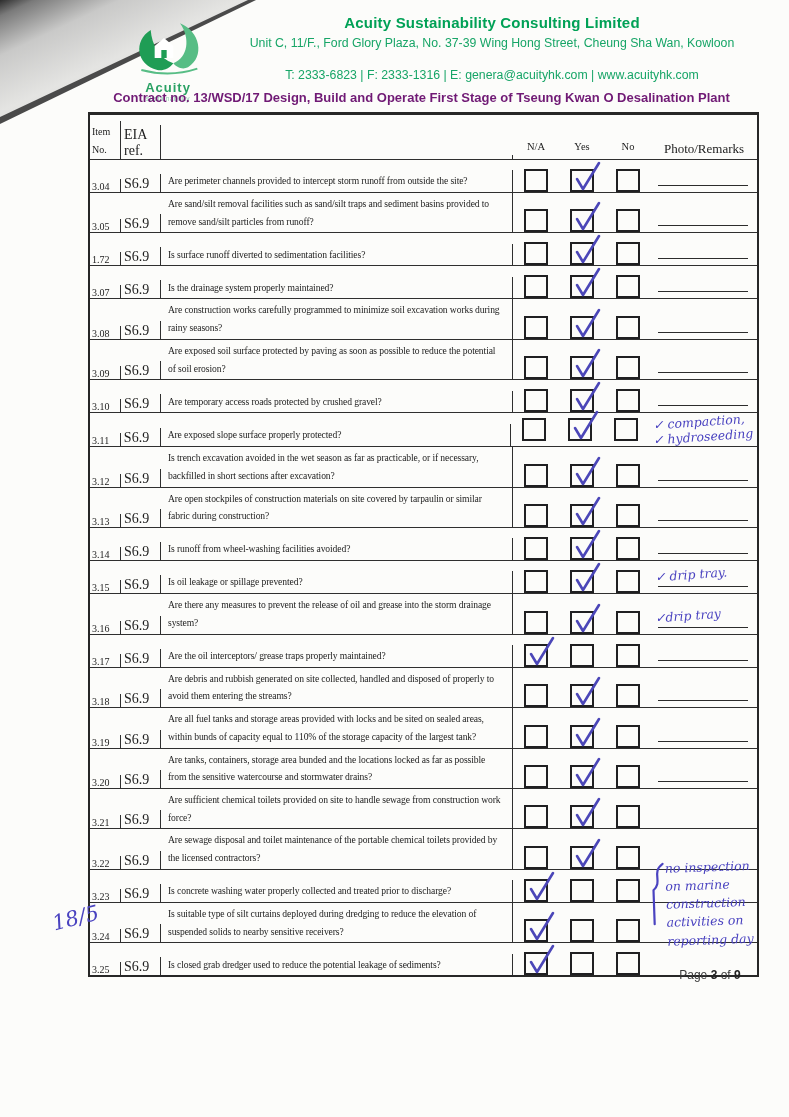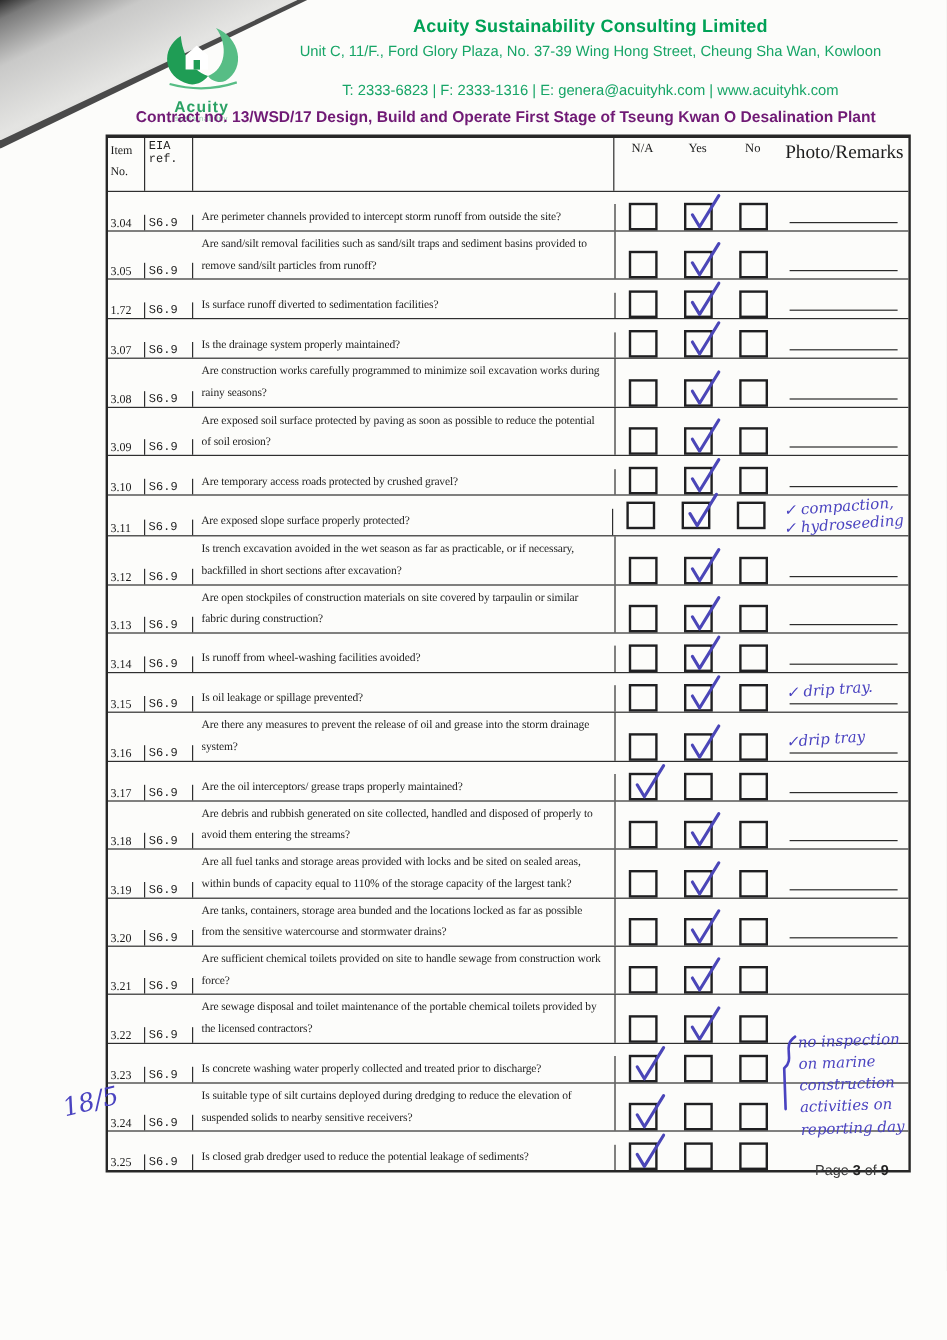--- a/index.html
+++ b/index.html
@@ -21,33 +21,33 @@
   .head-text{position:absolute;left:222px;top:14px;width:540px;text-align:center;font-family:"Liberation Sans",sans-serif;}
   .company{color:#00a156;font-weight:bold;font-size:15px;letter-spacing:.2px;}
   .addr{color:#17a567;font-size:12.3px;margin-top:5px;}
   .contact{color:#17a567;font-size:12.3px;margin-top:18px;}
   .contract-title{position:absolute;left:88px;top:90px;width:667px;text-align:center;
     font-family:"Liberation Sans",sans-serif;font-weight:bold;font-size:13px;color:#701a75;}
   
   .checklist-table{position:absolute;left:88px;top:112px;width:667px;
     border:2px solid #272727;border-top-width:3px;background:transparent;}
   .thead,.row{display:flex;align-items:stretch;}
-  .thead{border-bottom:1.6px solid #2f2f2f;min-height:44px;}
+  .thead{border-bottom:1.6px solid #2f2f2f;min-height:44px;align-items:flex-end;}
   .row{border-bottom:1.6px solid #2f2f2f;min-height:32px;align-items:flex-end;}
   .row:last-child{border-bottom:none;}
   .cell{box-sizing:border-box;}
   .c-item{width:31px;border-right:1.4px solid #2f2f2f;font-size:10px;padding:2px 1px 0 2px;}
-  .c-eia{width:40px;border-right:1.4px solid #2f2f2f;font-size:10px;padding:2px 2px 0 3px;font-family:Liberation Mono, monospace;}
+  .c-eia{width:40px;border-right:1.4px solid #2f2f2f;font-size:14px;padding:2px 2px 0 3px;}
   .c-q{width:352px;border-right:1.4px solid #2f2f2f;font-size:9.6px;letter-spacing:-0.1px;
        line-height:1.85;padding:2px 7px 2px 7px;}
   .c-checks{flex:1;display:flex;align-items:stretch;}
   .ckcell{width:46px;display:flex;justify-content:center;align-items:flex-start;padding-top:5px;box-sizing:border-box;}
   .c-remarks{flex:1;position:relative;padding:2px 4px;box-sizing:border-box;}
   .hlabel{font-size:10.5px;padding-top:4px;align-items:flex-start;}
-  .hlabel.c-remarks{text-align:center;padding-top:4px;font-size:16px;}
+  .hlabel.c-remarks{text-align:center;padding-top:4px;font-size:13px;}
   .thead .c-item div{line-height:1.8;}
   
   .box{width:24px;height:23px;border:2px solid #202022;position:relative;box-sizing:border-box;background:transparent;}
   .box .tick{display:none;position:absolute;top:-15px;left:0px;width:30px;height:40px;overflow:visible;}
   .box.checked .tick{display:block;}
   .tick path{fill:none;stroke:#4b46b8;stroke-width:2.6;stroke-linecap:round;stroke-linejoin:round;}
   
   .underlined::after{content:"";position:absolute;left:7px;right:9px;bottom:6px;border-bottom:1.7px solid #2c2c2c;}
   
   .hw{font-family:"DejaVu Serif",serif;font-style:italic;color:#4a43c0;font-size:12.5px;

